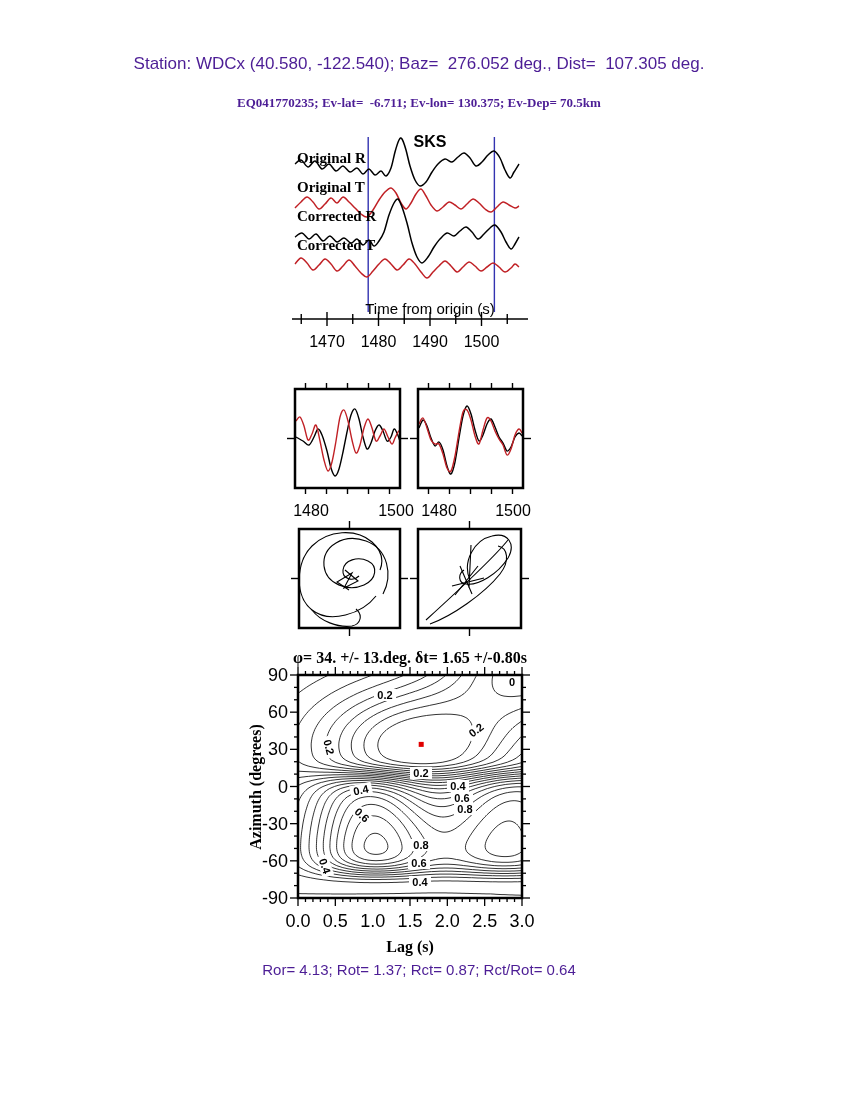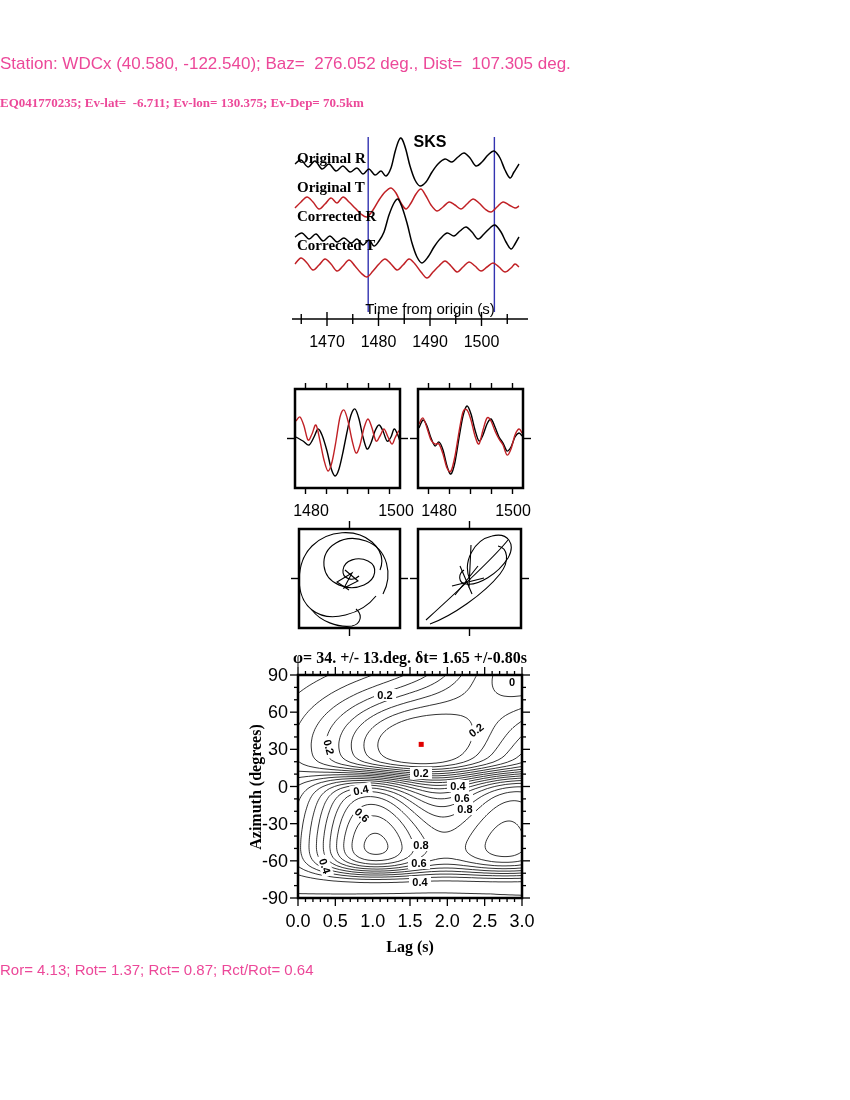--- a/index.html
+++ b/index.html
@@ -1,18 +1,18 @@
 <!DOCTYPE html>
 <html><head>
 <meta charset="utf-8">
 <style>
   html,body{margin:0;padding:0;background:#ffffff;}
   .page{position:relative;width:850px;height:1100px;background:#ffffff;overflow:hidden;
         font-family:"Liberation Sans",sans-serif;}
-  .hline{position:absolute;left:0;width:838px;white-space:pre;color:#ec4899;}
+  .hline{position:absolute;left:0;width:838px;text-align:center;white-space:pre;color:#4c1d95;}
   #station-line{top:54px;font-size:17px;font-family:"Liberation Sans",sans-serif;}
   #event-line{top:95px;font-size:13px;font-weight:bold;font-family:Liberation Serif, serif;}
   #ratios-line{top:961px;font-size:15px;font-family:"Liberation Sans",sans-serif;}
   svg{position:absolute;left:0;top:0;}
   text{fill:#000;}
 </style>
 </head>
 <body>
 
 <div class="page">

